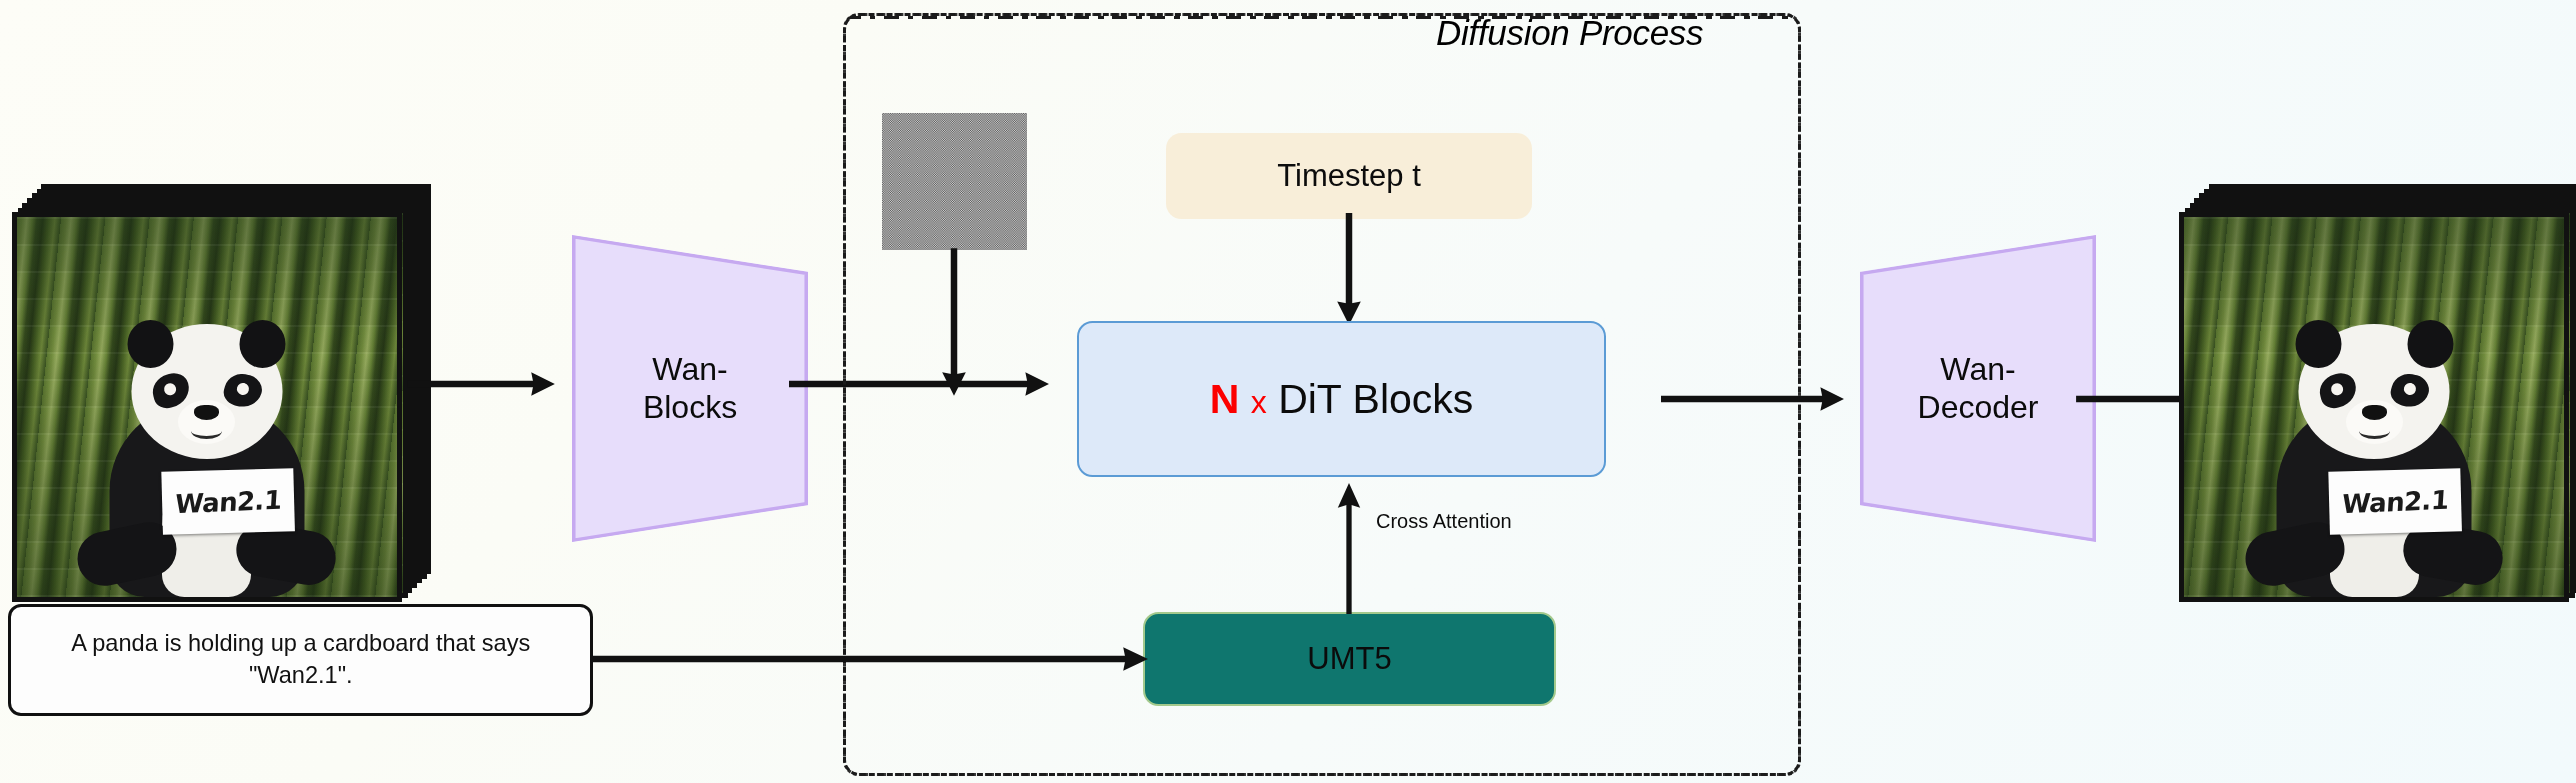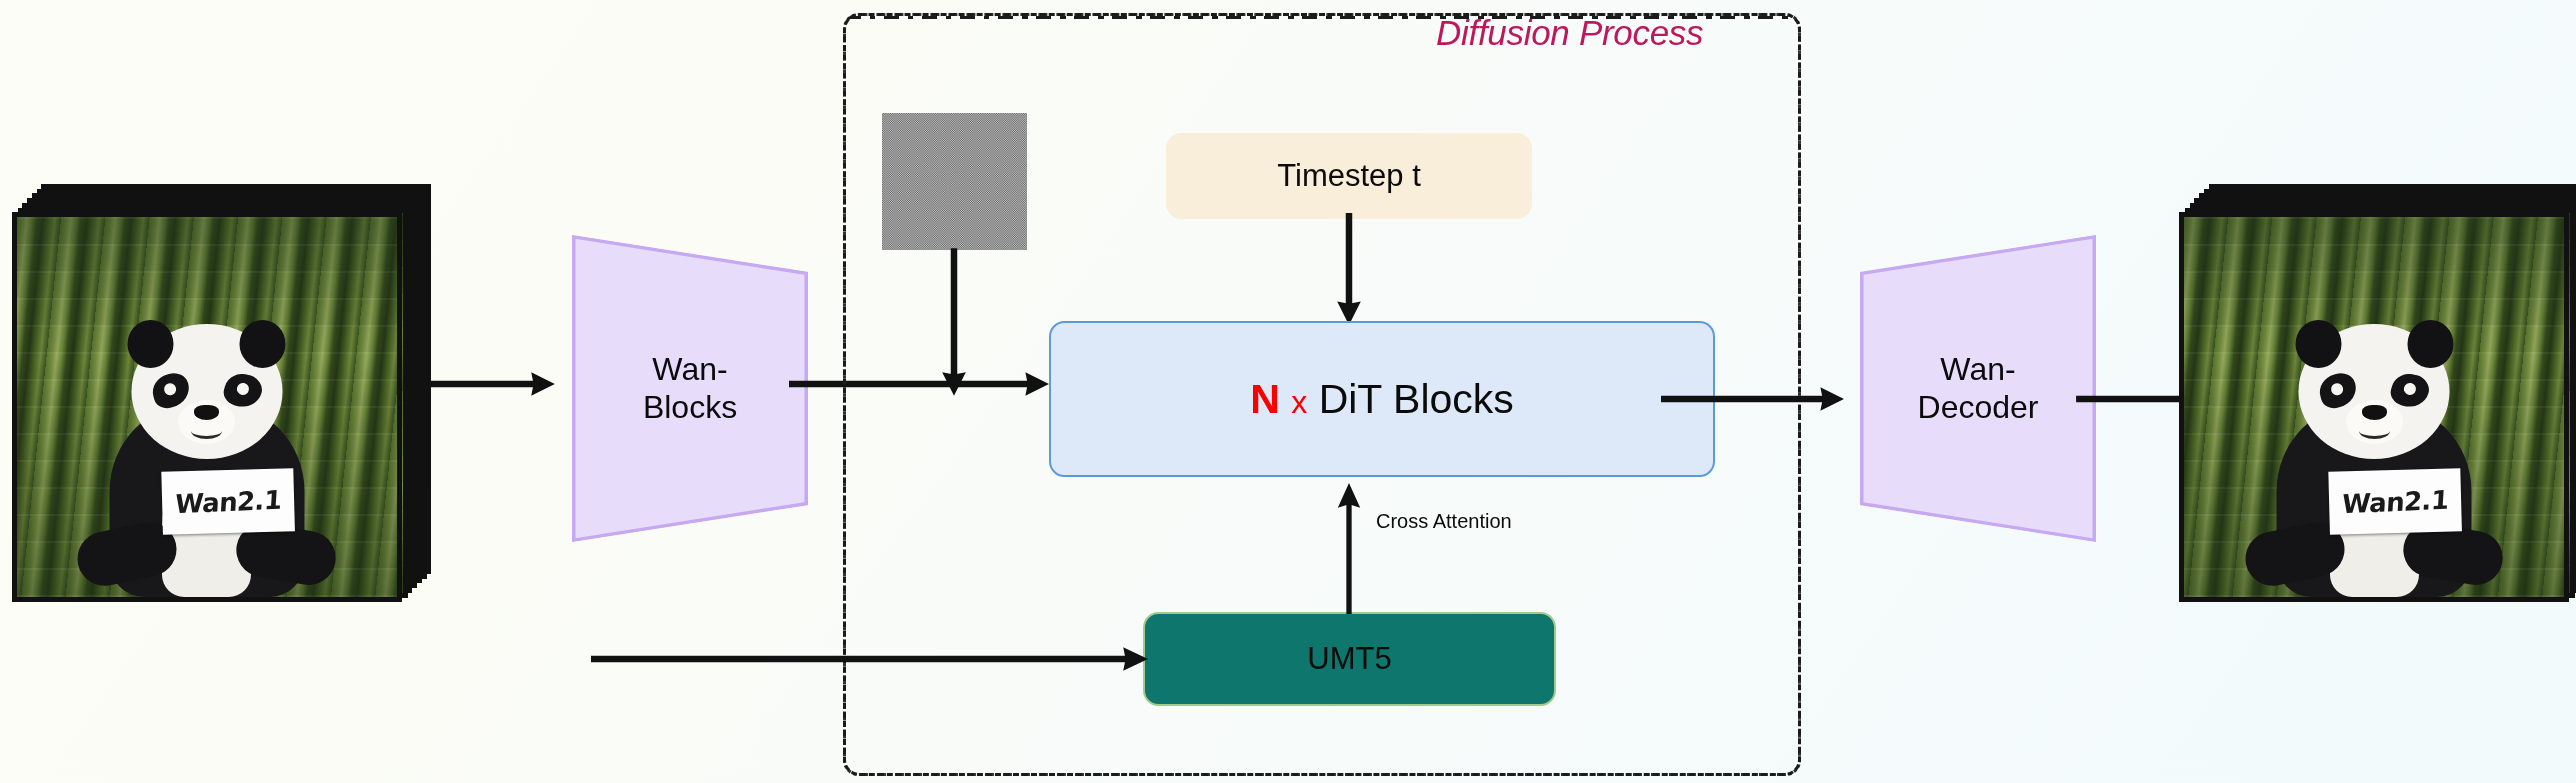--- a/index.html
+++ b/index.html
@@ -81,21 +81,21 @@
     position:absolute;border:3px dashed #1b1b1b;border-radius:15.4px;
     background:transparent;
   }
   #diffusion-box::before{
     content:"";position:absolute;inset:-3px;border-radius:15.4px;
     border:3px dotted #1b1b1b;opacity:.9;
     clip-path:polygon(0 0,100% 0,100% 100%,0 100%);
     pointer-events:none;
   }
   #diffusion-title{
-    position:absolute;font-style:italic;font-size:35px;color:#be185d;
+    position:absolute;font-style:italic;font-size:35px;color:#000000;
     font-family:"Liberation Sans",sans-serif;white-space:nowrap;letter-spacing:-0.3px;
   }
 
   
   .trap{position:absolute;background:#e6dcfb;border:2.4px solid #c6a9f0;box-sizing:border-box;
         display:flex;align-items:center;justify-content:center;text-align:center;margin-left:17px;}
   .trap.enc{clip-path:polygon(0 0,100% 12%,100% 88%,0 100%);border:none;
             background:linear-gradient(#e7ddfb,#e7ddfb);}
   .trap.dec{clip-path:polygon(0 12%,100% 0,100% 100%,0 88%);border:none;
             background:linear-gradient(#e7ddfb,#e7ddfb);}
@@ -248,21 +248,21 @@
     <div class="lbl">Timestep t</div>
   </div>
 
   <div class="arrow" style="left:1336px;top:213px;width:26px;height:112px;">
     <svg width="26" height="112" viewBox="0 0 44 190">
       <line x1="22" y1="0" x2="22" y2="162" stroke="#111" stroke-width="11"></line>
       <polygon points="22,190 2,150 22,154 42,150" fill="#111"></polygon>
     </svg>
   </div>
 
-  <div class="rbox" id="dit-box" style="left:1049px;top:321px;width:666px;height:156px;">
+  <div class="rbox" id="dit-box" style="left:1077px;top:321px;width:529px;height:156px;">
     <div class="lbl">
       <span class="n">N</span>
       <span class="x">x</span>
       <span>DiT Blocks</span>
     </div>
   </div>
 
   <div class="arrow" style="left:1661px;top:386px;width:183px;height:26px;">
     <svg width="183" height="26" viewBox="0 0 310 44">
       <line x1="0" y1="22" x2="282" y2="22" stroke="#111" stroke-width="11"></line>
@@ -275,20 +275,23 @@
   </div>
 
   <div class="arrow" style="left:1336px;top:483px;width:26px;height:131px;">
     <svg width="26" height="131" viewBox="0 0 44 222">
       <line x1="22" y1="222" x2="22" y2="34" stroke="#111" stroke-width="9"></line>
       <polygon points="22,0 3,42 22,36 41,42" fill="#111"></polygon>
     </svg>
   </div>
   <div class="edge-label" style="left:1376px;top:510px;">Cross Attention</div>
 
+  <div class="rbox" id="prompt-box" style="left:8.3px;top:604px;width:585px;height:112px;">
+    <div class="lbl">A panda is holding up a cardboard that says "Wan2.1".</div>
+  </div>
 
   <div class="arrow" style="left:591px;top:646px;width:557px;height:26px;">
     <svg width="557" height="26" viewBox="0 0 944 44">
       <line x1="0" y1="22" x2="914" y2="22" stroke="#111" stroke-width="11"></line>
       <polygon points="944,22 902,2 906,22 902,42" fill="#111"></polygon>
     </svg>
   </div>
 
   <div class="trap dec" id="decoder" style="left:1843px;top:235px;width:236px;height:307px;">
     <svg class="outline" width="236" height="307" viewBox="0 0 400 520" preserveAspectRatio="none">

